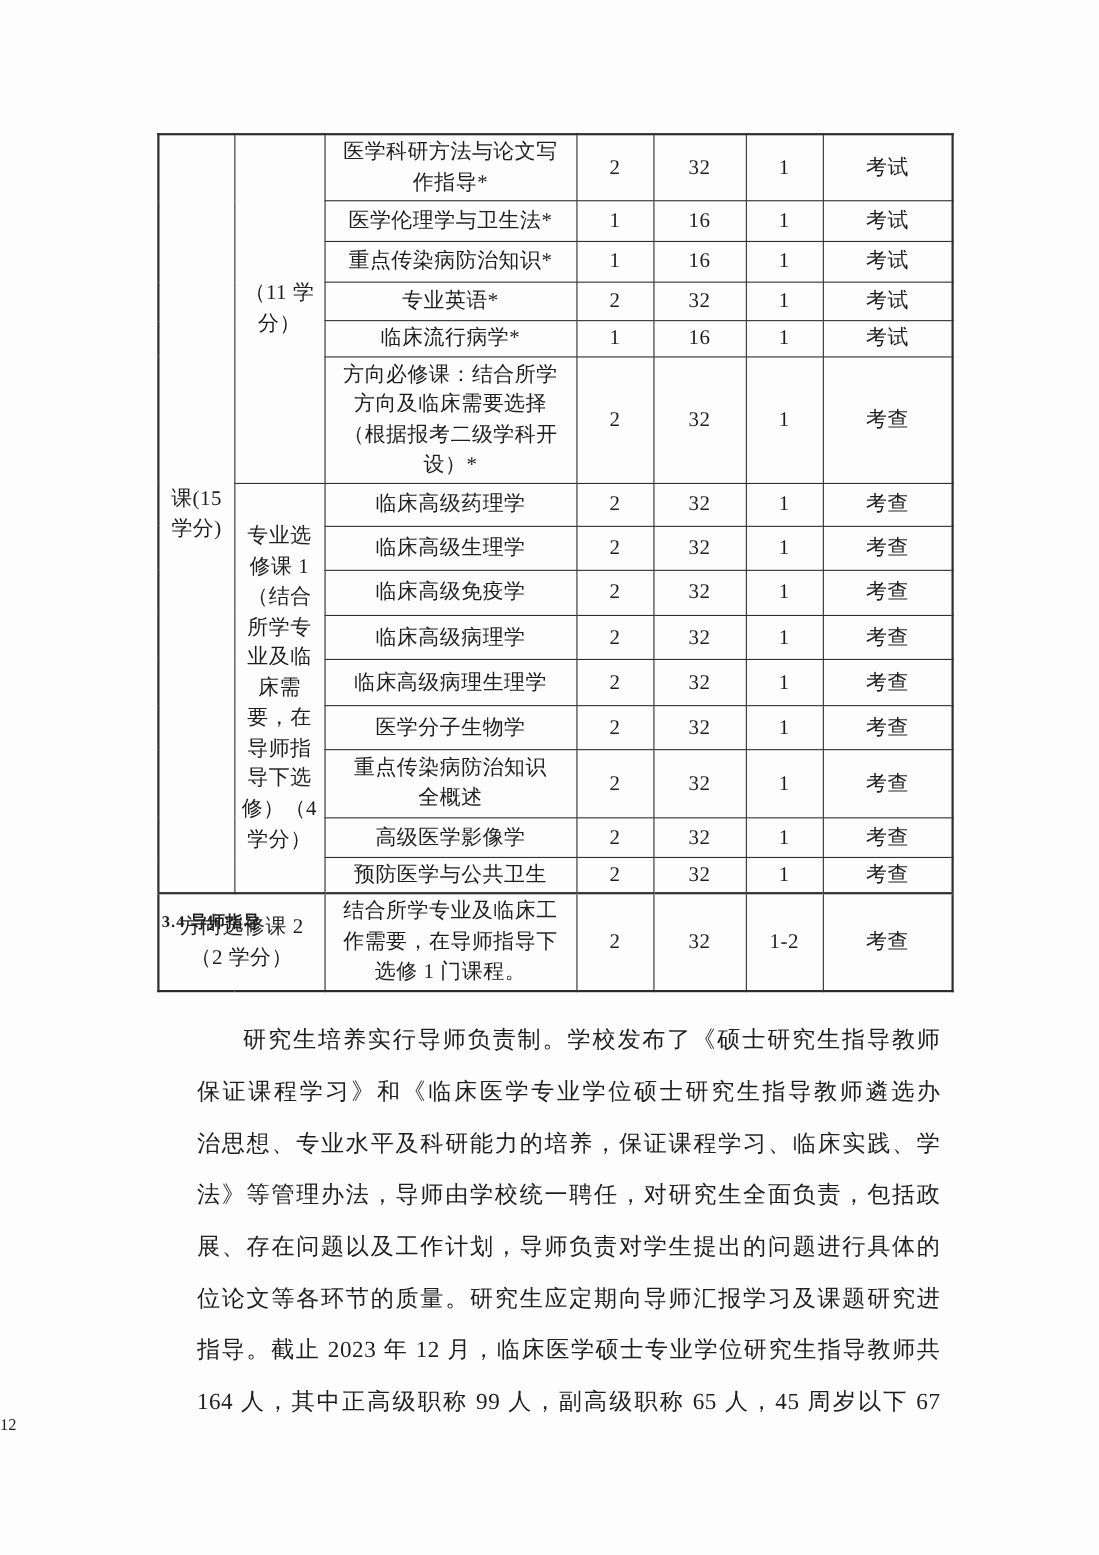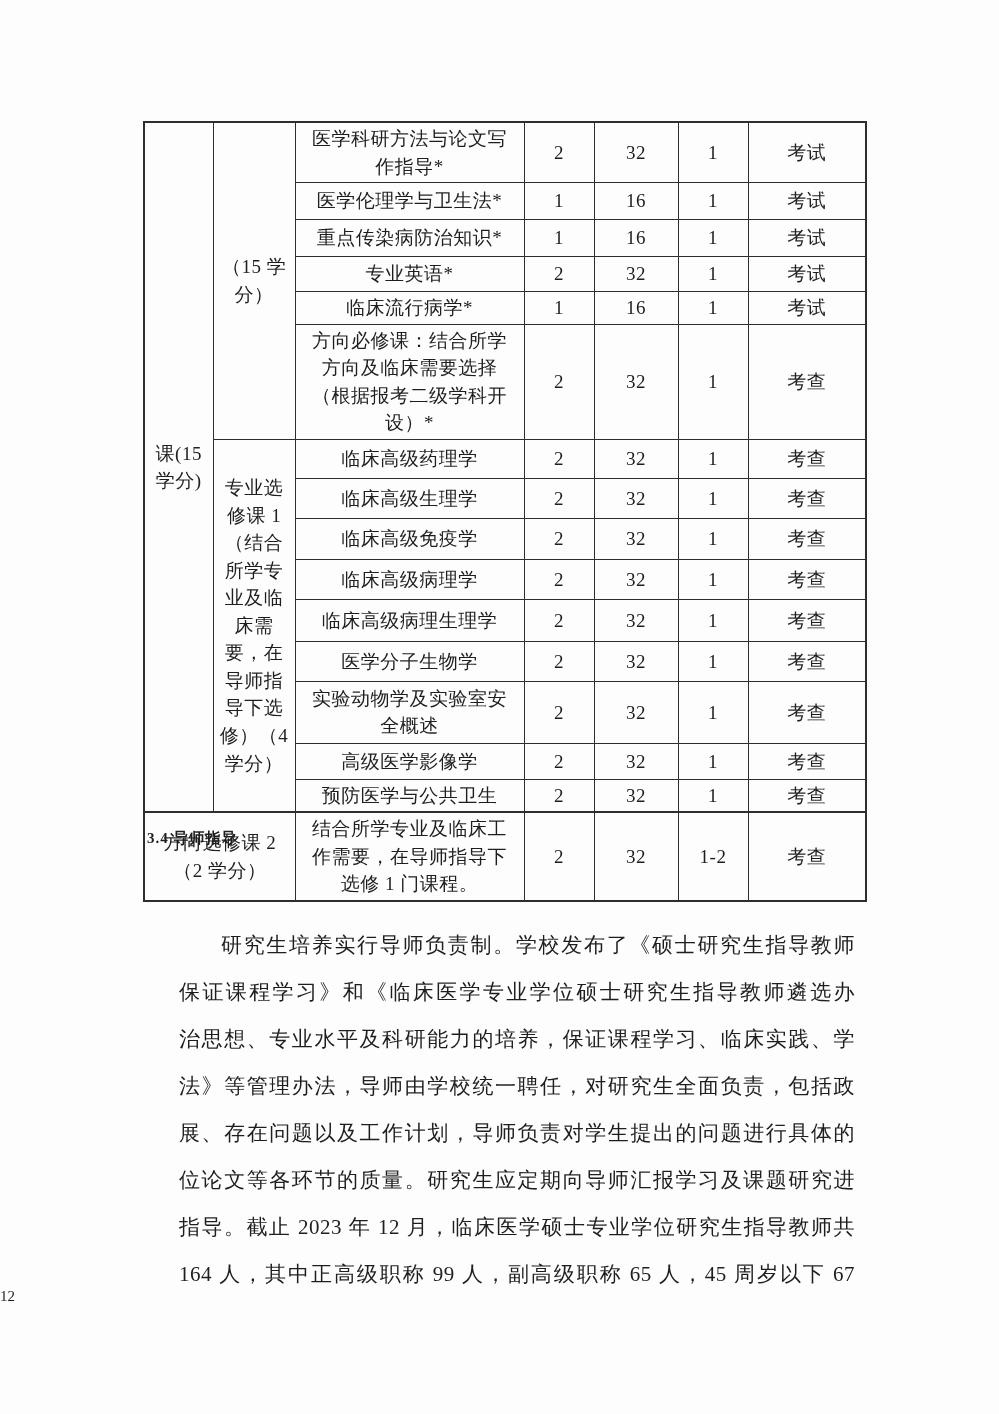--- a/index.html
+++ b/index.html
@@ -63,21 +63,21 @@
         <col style="width:229px">
       <col style="width:70px">
         <col style="width:84px">
         <col style="width:70px">
         <col style="width:118px">
     </colgroup>
     <tbody>
       <tr style="height:56px">
         <td rowspan="15" class="top">课(15
 学分)</td>
-        <td rowspan="6" class="top">（15 学
+        <td rowspan="6" class="top">（11 学
 分）</td>
         <td>医学科研方法与论文写
 作指导*</td>
         <td>2</td>
         <td>32</td>
         <td>1</td>
         <td>考试</td>
       </tr>
       <tr style="height:37px">
         <td>医学伦理学与卫生法*</td>
@@ -164,21 +164,21 @@
         <td>考查</td>
       </tr>
       <tr style="height:40px">
         <td>医学分子生物学</td>
         <td>2</td>
         <td>32</td>
         <td>1</td>
         <td>考查</td>
       </tr>
       <tr style="height:62px">
-        <td>实验动物学及实验室安
+        <td>重点传染病防治知识
 全概述</td>
         <td>2</td>
         <td>32</td>
         <td>1</td>
         <td>考查</td>
       </tr>
       <tr style="height:36px">
         <td>高级医学影像学</td>
         <td>2</td>
         <td>32</td>

